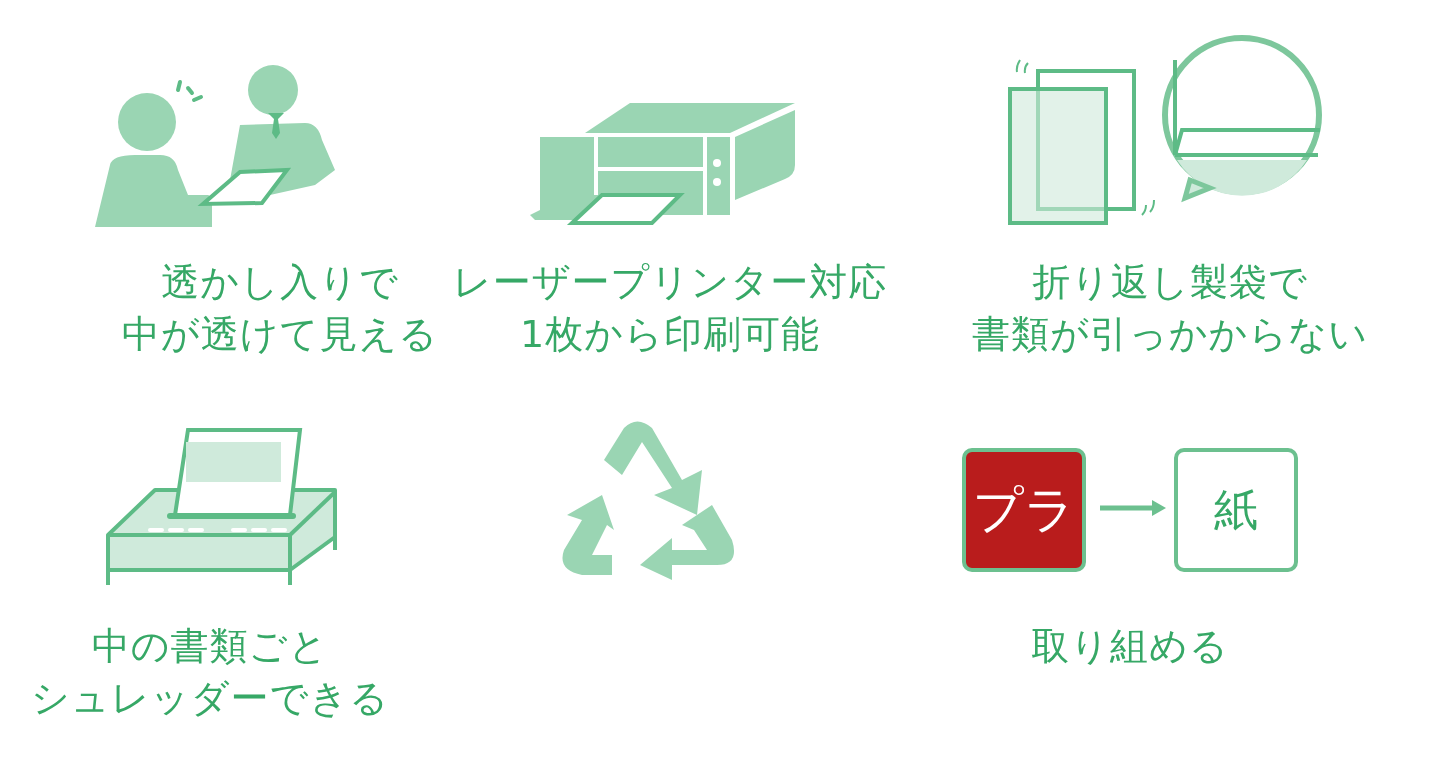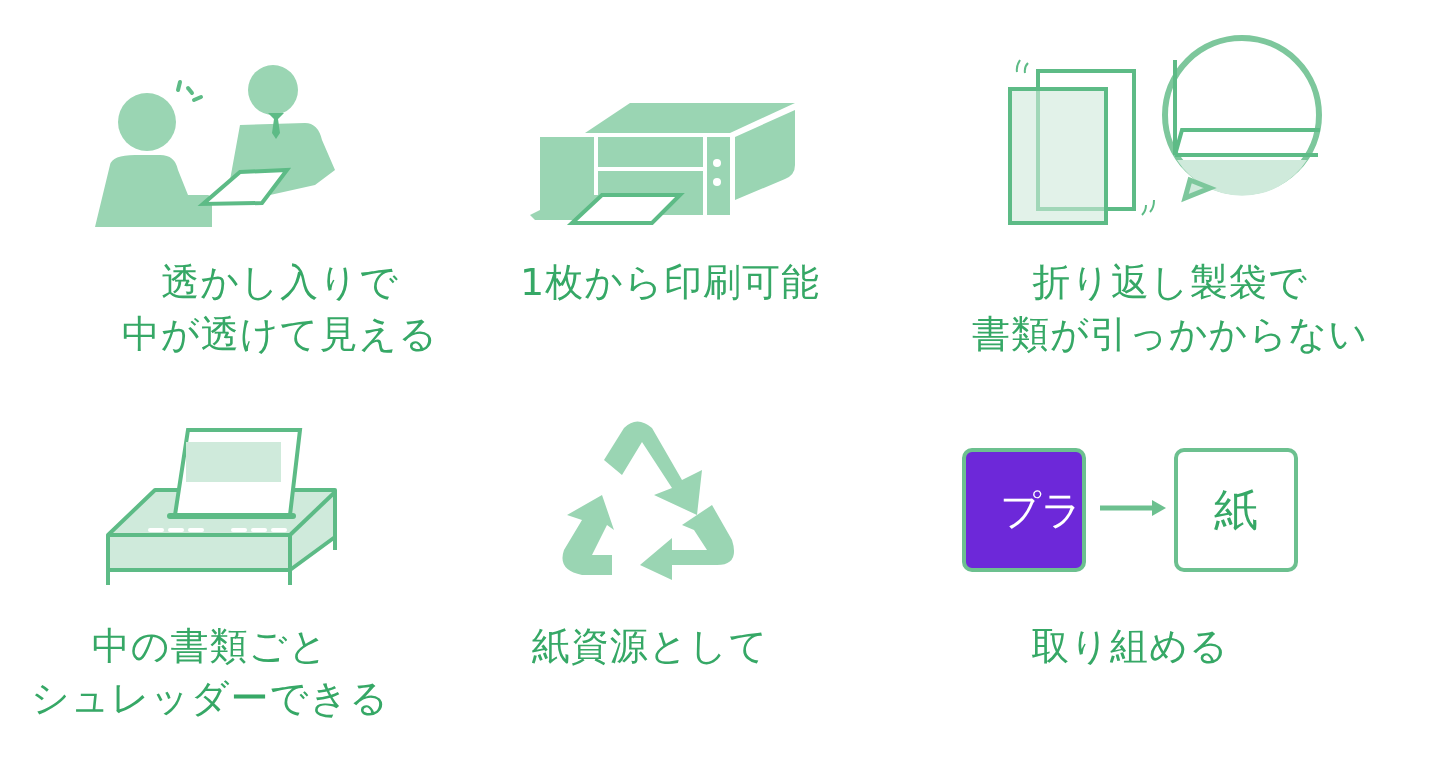--- a/index.html
+++ b/index.html
@@ -44,20 +44,21 @@
     <rect x="68" y="48" width="100" height="18" fill="#ffffff" opacity="0.0"></rect>
     <line x1="66" y1="42" x2="66" y2="100" stroke="#fff" stroke-width="4"></line>
     <line x1="66" y1="74" x2="175" y2="74" stroke="#fff" stroke-width="4"></line>
     <line x1="175" y1="42" x2="175" y2="120" stroke="#fff" stroke-width="4"></line>
     <circle cx="187" cy="68" r="4" fill="#fff"></circle>
     <circle cx="187" cy="87" r="4" fill="#fff"></circle>
     <path d="M0 120 L40 100 L160 100 L120 125 L5 125 Z" fill="#9ad5b3"></path>
     <path d="M72 100 L150 100 L122 128 L42 128 Z" fill="#ffffff" stroke="#5dbb86" stroke-width="4"></path>
   </svg>
   <div class="caption" style="left:440px;width:460px;top:256px;">
+    <div>レーザープリンター対応</div>
     <div>1枚から印刷可能</div>
   </div>
 </div>
 
 <div class="cell">
   <svg class="icon" style="left:1000px;top:30px" width="325" height="200" viewBox="0 0 325 200">
     <rect x="38" y="41" width="96" height="138" fill="#ffffff" stroke="#5dbb86" stroke-width="4"></rect>
     <rect x="10" y="59" width="96" height="134" fill="#cfeadb" fill-opacity="0.6" stroke="#5dbb86" stroke-width="4"></rect>
     <path d="M20 30 q-4 6 -3 12 M28 33 q-4 4 -3 10" stroke="#5dbb86" stroke-width="2" fill="none"></path>
     <path d="M150 182 q4 -4 4 -12 M142 185 q4 -4 4 -10" stroke="#5dbb86" stroke-width="2" fill="none"></path>
@@ -101,27 +102,26 @@
 
 <div class="cell">
   <svg class="icon" style="left:562px;top:420px" width="180" height="170" viewBox="0 0 180 170">
     <g fill="#9ad5b3">
       <path d="M42 40 L62 8 Q75 -5 90 8 L120 60 L140 50 L135 95 L92 75 L110 68 L80 22 L60 55 Z"></path>
       <path d="M40 75 L5 95 L20 100 L2 130 Q-5 150 20 155 L50 155 L50 135 L30 135 L45 105 L52 110 Z"></path>
       <path d="M120 105 L150 85 L170 120 Q178 145 155 145 L110 145 L110 160 L78 145 L110 118 L110 130 L145 130 L132 110 Z"></path>
     </g>
   </svg>
   <div class="caption" style="left:440px;width:420px;top:620px;">
-    <div>紙資源として</div>
   </div>
 </div>
 
 <div class="cell">
   <div style="position:absolute;left:962px;top:448px;width:340px;height:124px;">
-    <div style="position:absolute;left:0;top:0;width:116px;height:116px;background:#6d28d9;border:4px solid #6cc08f;border-radius:10px;color:#fff;font-size:40px;line-height:116px;text-align:right;">
+    <div style="position:absolute;left:0;top:0;width:116px;height:116px;background:#b91c1c;border:4px solid #6cc08f;border-radius:10px;color:#fff;font-size:50px;line-height:116px;text-align:center;">
       <span>プラ</span>
     </div>
     <svg style="position:absolute;left:136px;top:50px" width="70" height="20" viewBox="0 0 70 20">
       <line x1="2" y1="10" x2="56" y2="10" stroke="#6cc08f" stroke-width="5"></line>
       <path d="M54 2 L68 10 L54 18 Z" fill="#6cc08f"></path>
     </svg>
     <div style="position:absolute;left:212px;top:0;width:116px;height:116px;background:#fff;border:4px solid #6cc08f;border-radius:10px;color:#36a866;font-size:44px;line-height:116px;text-align:center;">
       <span>紙</span>
     </div>
   </div>

